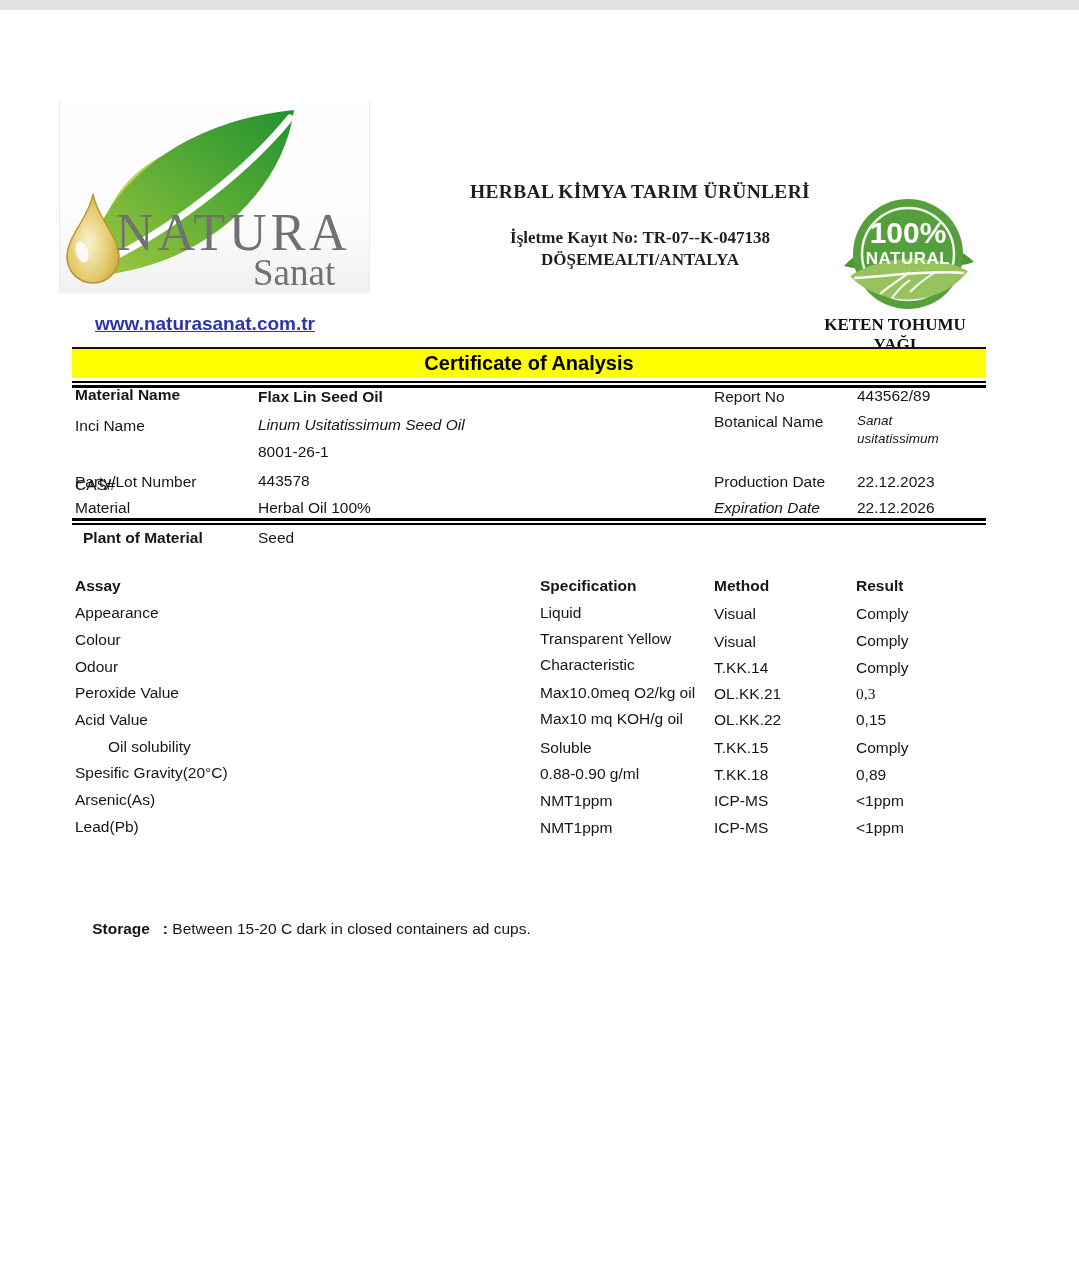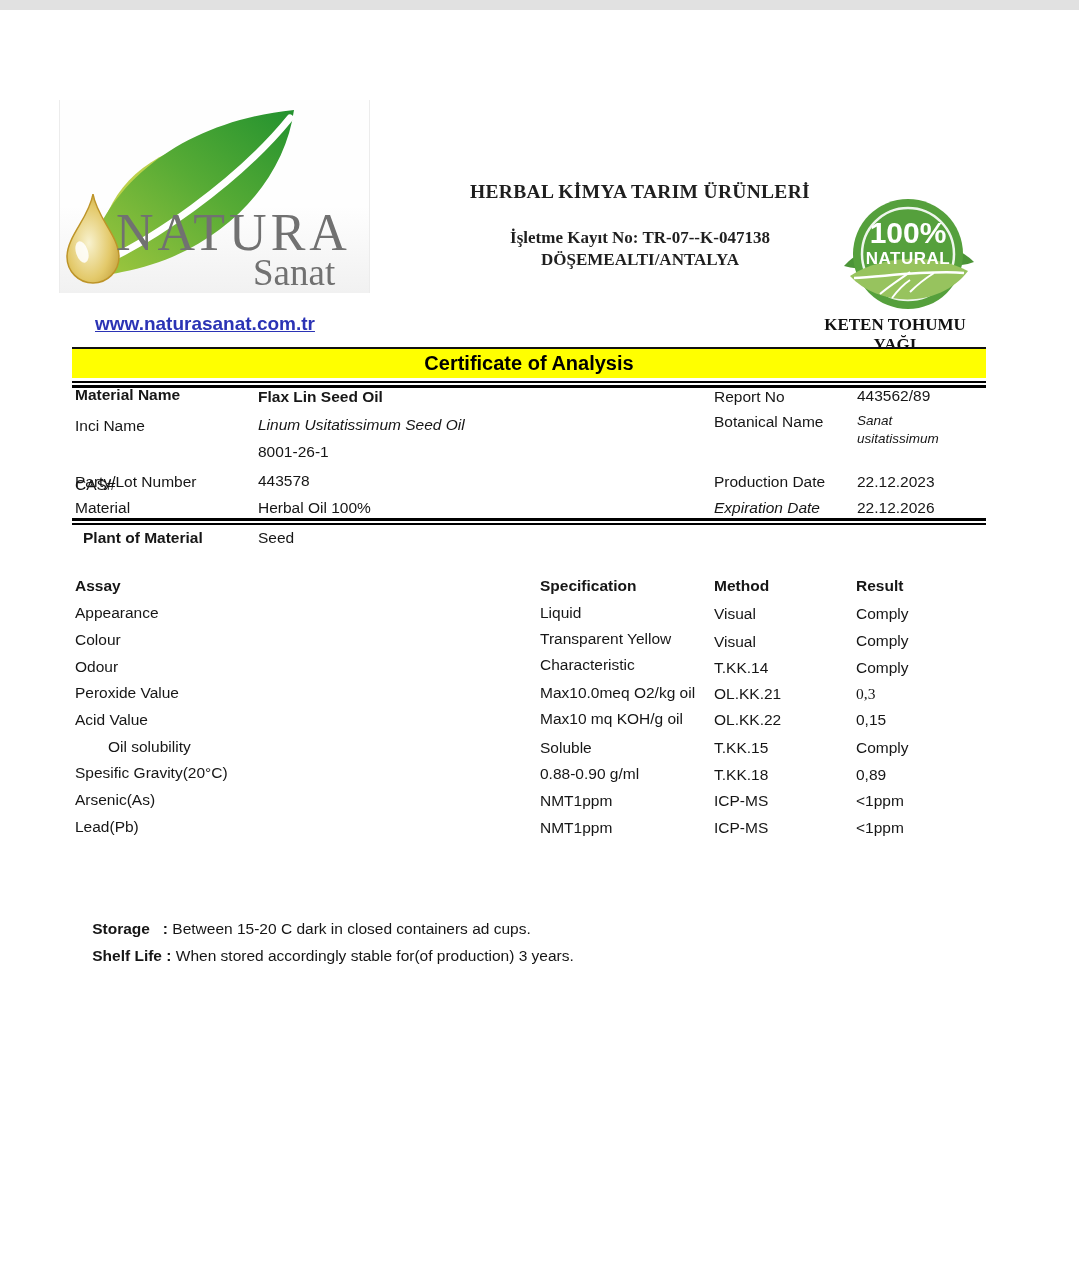--- a/index.html
+++ b/index.html
@@ -194,16 +194,13 @@
 
     <span class="t" style="left:75px;  top:818px;">Lead(Pb)</span>
     <span class="t" style="left:540px; top:819px;">NMT1ppm</span>
     <span class="t" style="left:714px; top:819px;">ICP-MS</span>
     <span class="t" style="left:856px; top:819px;">&lt;1ppm</span>
   </div>
 
   <div class="t" style="left:75px; top:902px;">
     <span class="note-label">Storage&nbsp;&nbsp;&nbsp;:</span><span class="note-text"> Between 15-20 C dark in closed containers ad cups.</span>
   </div>
-  <div class="t" style="left:75px; top:929px;">
-    <span class="note-label">Shelf Life :</span><span class="note-text"> When stored accordingly stable for(of production) 3 years.</span>
-  </div>
 </div>
 
 </body></html>

